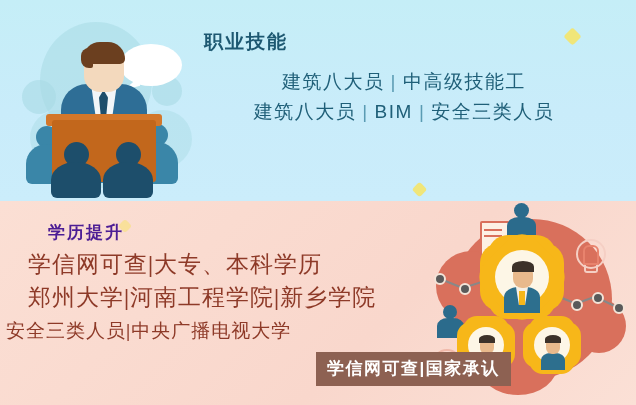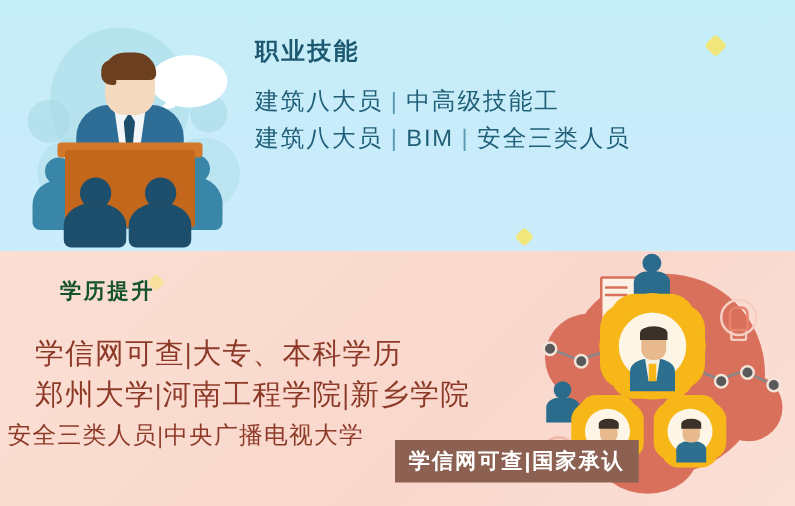--- a/index.html
+++ b/index.html
@@ -124,20 +124,21 @@
     letter-spacing: 2px;
     line-height: 1;
     margin-bottom: 16px;
   }
   .top-line {
     font-size: 19px;
     color: #1f5f78;
     letter-spacing: 1.5px;
     line-height: 1.6;
     white-space: nowrap;
+    text-align: center;
   }
   .sep {
     color: #5a9bb3;
     padding: 0 6px;
     font-weight: 300;
   }
 
   
   .sparkle {
     position: absolute;
@@ -163,24 +164,24 @@
   }
 
   #bottom-text {
     position: absolute;
     left: 0; top: 20px;
     width: 430px;
   }
   #bottom-title {
     font-size: 17px;
     font-weight: bold;
-    color: #14532d;
+    color: #4c1d95;
     letter-spacing: 2px;
     margin-left: 48px;
-    margin-bottom: 22px;
+    margin-bottom: 4px;
   }
   .deg-line {
     font-family: "Liberation Serif", "DejaVu Serif", serif;
     color: #8e3a28;
     white-space: nowrap;
   }
   #deg-line-1 {
     font-size: 23px;
     margin-left: 28px;
     letter-spacing: 1px;

